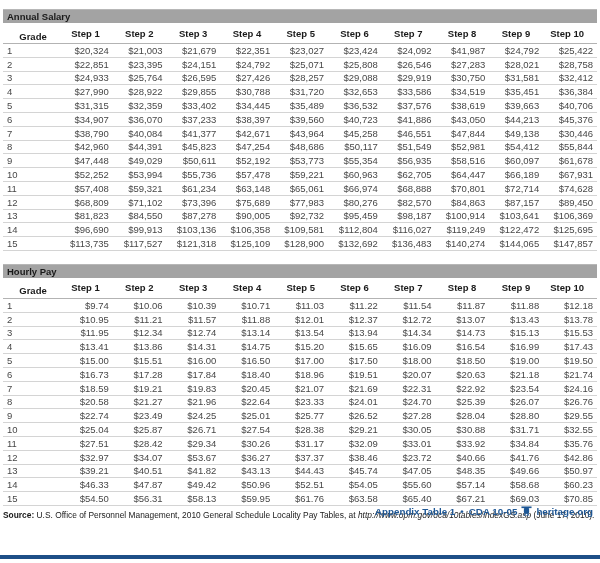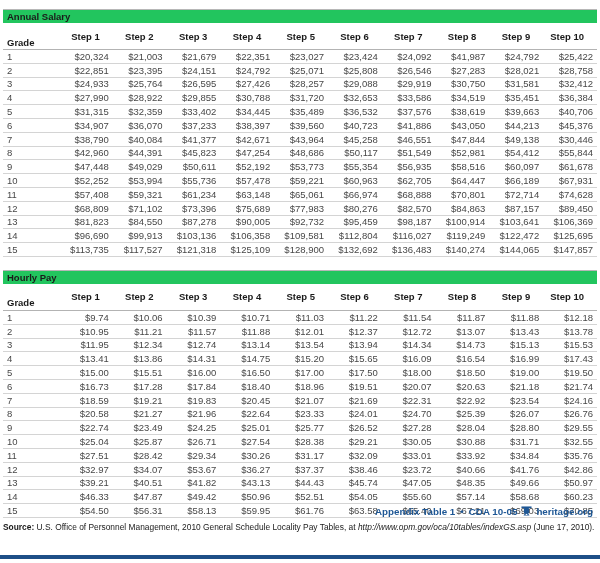--- a/index.html
+++ b/index.html
@@ -7,36 +7,36 @@
     width:600px;height:563px;position:relative;background:#ffffff;
     font-family:"Liberation Sans","DejaVu Sans",sans-serif;
     -webkit-font-smoothing:antialiased;color:#222;overflow:hidden;
   }
   .page{position:absolute;inset:0;}
   .title{
     margin:2px 4px 0 3px;font-size:15.5px;font-weight:bold;color:#1a1a1a;
     letter-spacing:-0.3px;line-height:19px;
   }
   .section-bar{
-    margin:0 3px;background:#22c55e;border-top:1px solid #b7b7b7;
+    margin:0 3px;background:#a3a3a3;border-top:1px solid #b7b7b7;
     height:13px;display:flex;align-items:center;
   }
   .section-bar .label{font-size:9.5px;font-weight:bold;color:#1a1a1a;padding-left:4px;}
   .annual-bar{margin-top:9px;}
   .hourly-bar{margin-top:13px;}
   table.paytable{
     width:594px;margin:0 3px;border-collapse:collapse;table-layout:fixed;
   }
   table.paytable col.grade-col{width:56px;}
   table.paytable th{
     font-size:9.5px;font-weight:bold;color:#1a1a1a;text-align:right;
     padding:1px 13px 1px 0;height:12px;border-bottom:1px solid #b3b3b3;
     white-space:nowrap;overflow:hidden;
   }
-  table.paytable th.grade{text-align:left;padding:13px 0 1px 4px;}
+  table.paytable th.grade{text-align:center;padding:7px 0 1px 4px;}
   table.paytable td{
     font-size:9.5px;color:#474747;text-align:right;
     padding:0 4px 0 0;height:12.8px;border-bottom:1px solid #d4d4d4;
     white-space:nowrap;overflow:hidden;
   }
   table.paytable td.grade{text-align:left;padding:0 0 0 4px;color:#474747;}
   .source-line{
     margin:4px 4px 0 3px;font-size:8.4px;color:#1a1a1a;line-height:10.5px;
   }
   .source-line .src-label{font-weight:bold;}

